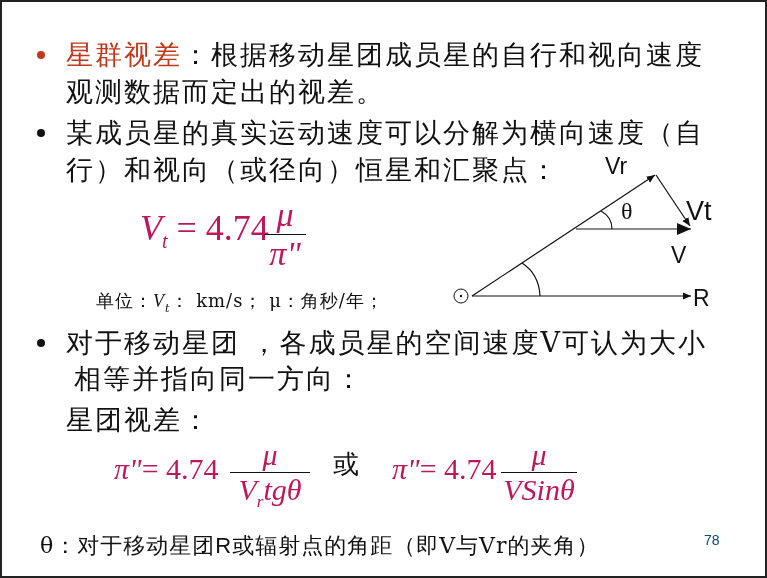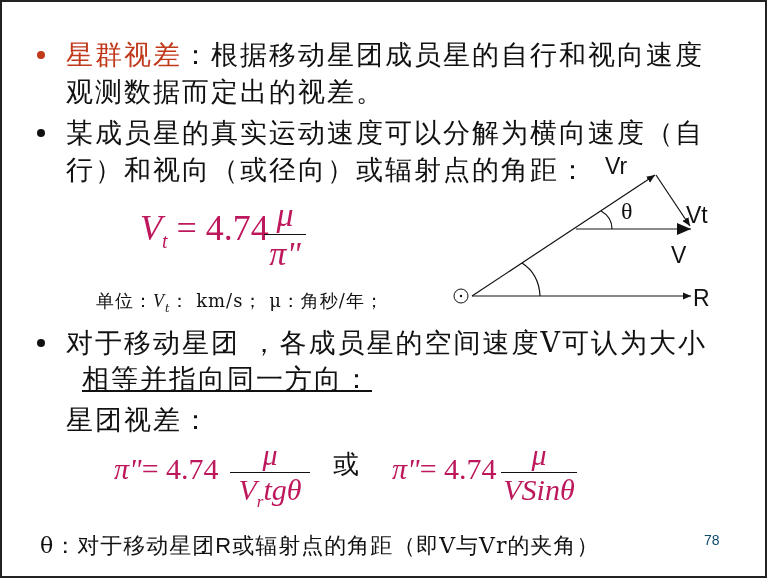--- a/index.html
+++ b/index.html
@@ -25,21 +25,21 @@
 <div class="frame">
 
   <div class="bullet red" style="left:35px;top:49px;"></div>
   <div class="line cjk" style="left:64px;top:37px;">
     <span class="red">星群视差</span><span>：根据移动星团成员星的自行和视向速度</span>
   </div>
   <div class="line cjk" style="left:64px;top:74px;">观测数据而定出的视差。</div>
 
   <div class="bullet" style="left:35px;top:127px;"></div>
   <div class="line cjk" style="left:64px;top:115px;">某成员星的真实运动速度可以分解为横向速度（自</div>
-  <div class="line cjk" style="left:64px;top:152px;">行）和视向（或径向）或辐射点的角距：</div>
+  <div class="line cjk" style="left:64px;top:152px;">行）和视向（或径向）恒星和汇聚点：</div>
 
   <div class="math" style="left:138px;top:205px;font-size:36px;">
     <span class="it">V</span><sub class="it" style="font-size:20px;">t</sub>
     <span>= 4.74</span>
   </div>
   <div class="frac math" style="left:262px;top:194px;font-size:34px;">
     <span class="num it">μ</span>
     <span class="bar" style="width:42px;"></span>
     <span class="it">π"</span>
   </div>
@@ -70,27 +70,27 @@
     <line x1="576" y1="229" x2="691" y2="229" stroke="#8a8a8a" stroke-width="2" marker-end="url(#arrg)"></line>
 
     <line x1="656" y1="175" x2="690" y2="226" stroke="#111" stroke-width="1.2" marker-end="url(#arr)"></line>
 
     <path d="M601,211 Q612,217 612,229" fill="none" stroke="#111" stroke-width="1.2"></path>
     <path d="M522,263 Q539,274 540,296" fill="none" stroke="#111" stroke-width="1.2"></path>
   </svg>
 
   <div class="lbl" style="left:603px;top:151px;font-size:23px;">Vr</div>
   <div class="lbl" style="left:619px;top:196px;font-size:24px;font-family:'Liberation Serif',serif;">θ</div>
-  <div class="lbl" style="left:684px;top:200px;font-size:23px;">Vt</div>
+  <div class="lbl" style="left:684px;top:194px;font-size:27px;">Vt</div>
   <div class="lbl" style="left:669px;top:240px;font-size:23px;">V</div>
   <div class="lbl" style="left:691px;top:283px;font-size:23px;">R</div>
 
   <div class="bullet" style="left:35px;top:337px;"></div>
   <div class="line cjk" style="left:64px;top:325px;">对于移动星团 ，各成员星的空间速度V可认为大小</div>
-  <div class="line cjk" style="left:80px;top:361px;text-decoration:underline;">相等并指向同一方向：</div>
+  <div class="line cjk" style="left:72px;top:361px;">相等并指向同一方向：</div>
   <div class="line cjk" style="left:64px;top:402px;">星团视差：</div>
 
   <div class="math" style="left:112px;top:450px;font-size:30px;">
     <span class="it">π"</span><span>= 4.74</span>
   </div>
   <div class="frac math" style="left:228px;top:436px;font-size:30px;">
     <span class="num it">μ</span>
     <span class="bar" style="width:80px;"></span>
     <span class="it"><span>V</span><sub style="font-size:17px;">r</sub><span>tgθ</span></span>
   </div>

